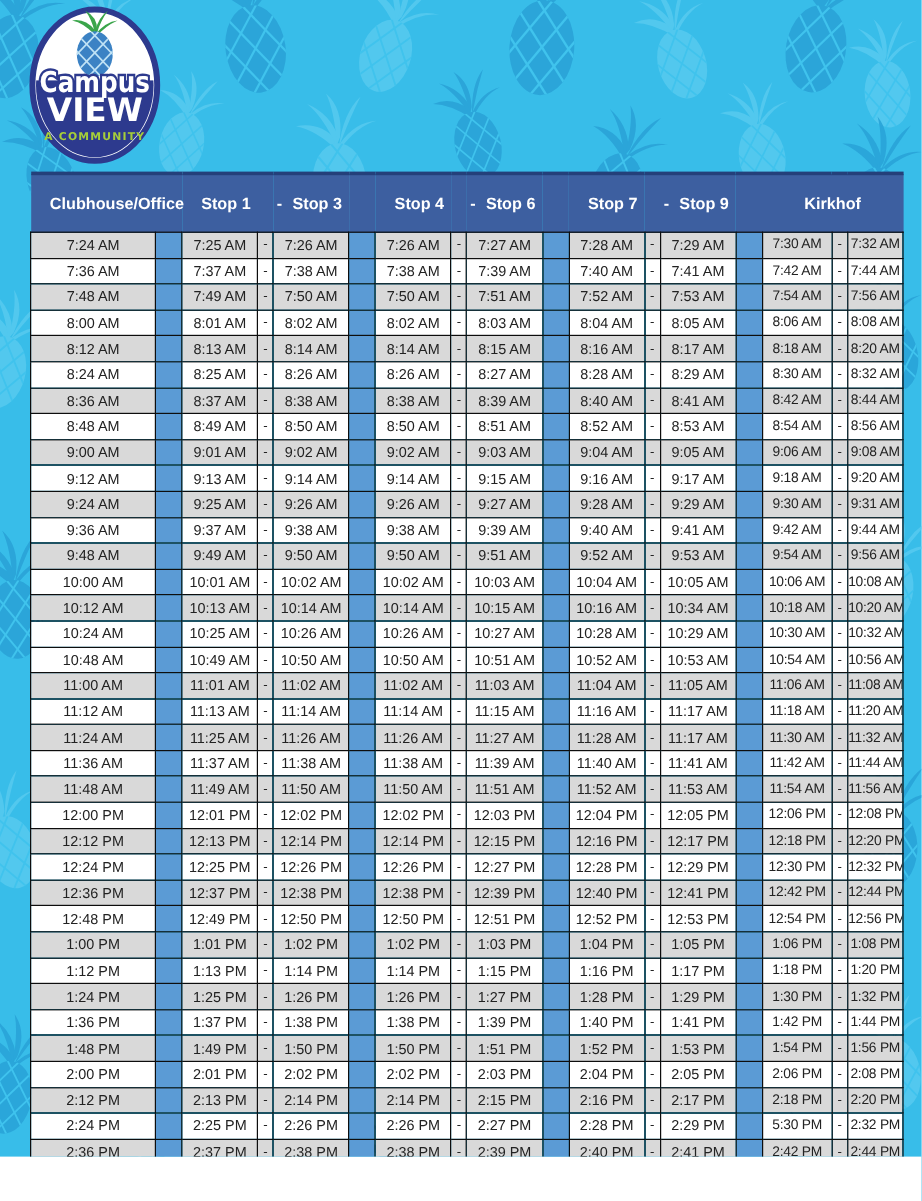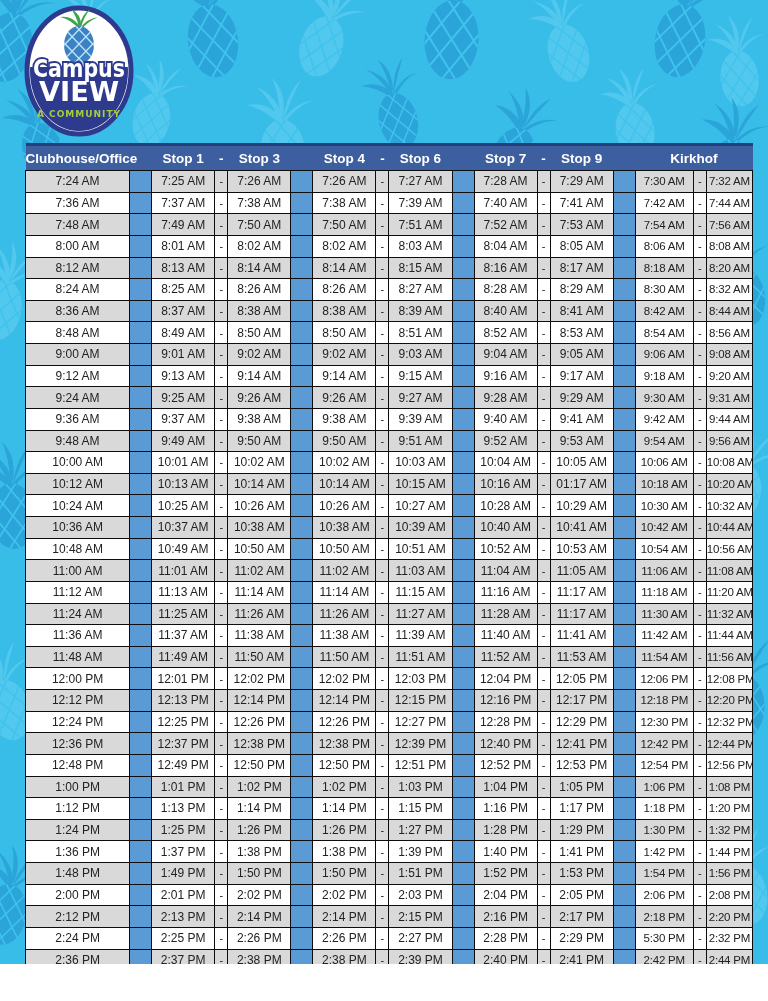--- a/index.html
+++ b/index.html
@@ -25,21 +25,21 @@
       0 -2px 0 var(--title-halo), 0 2px 0 var(--title-halo),
       -2px 0 0 var(--title-halo), 2px 0 0 var(--title-halo);
   }
   table.sched{
     position:absolute;left:25px;top:143px;width:728px;height:850px;z-index:2;
     border-collapse:collapse;table-layout:fixed;background:transparent;
   }
   .sched thead tr{height:26px;}
   .sched th{
     background:var(--header-blue);color:#fff;font-weight:bold;font-size:13.5px;
-    border-top:3px solid var(--header-top);padding:0;text-align:center;white-space:nowrap;
+    border-top:3px solid var(--header-top);padding:16px;text-align:center;white-space:nowrap;
   }
   .sched td{padding:0;text-align:center;white-space:nowrap;overflow:hidden;}
   .sched td.time,.sched td.dash{
     border:1px solid var(--cell-border);font-size:12px;color:#222;
   }
   .sched td.dash{font-size:11px;}
   .sched td.gap{background:var(--gap-blue);border:1px solid var(--cell-border);}
   .sched tr.odd td.time,.sched tr.odd td.dash{background:var(--row-gray);}
   .sched tr.even td.time,.sched tr.even td.dash{background:var(--row-white);}
   .sched td.k1,.sched td.k2{font-size:11.5px;letter-spacing:-0.2px;}
@@ -503,21 +503,21 @@
       <td class="time t1">10:13 AM</td>
       <td class="dash">-</td>
       <td class="time t2">10:14 AM</td>
       <td class="gap"></td>
       <td class="time t3">10:14 AM</td>
       <td class="dash">-</td>
       <td class="time t4">10:15 AM</td>
       <td class="gap"></td>
       <td class="time t5">10:16 AM</td>
       <td class="dash">-</td>
-      <td class="time t6">01:17 AM</td>
+      <td class="time t6">10:34 AM</td>
       <td class="gap"></td>
       <td class="time t7 k1">10:18 AM</td>
       <td class="dash">-</td>
       <td class="time t8 k2">10:20 AM</td>
     </tr>
         <tr class="even">
       <td class="time t0">10:24 AM</td>
       <td class="gap"></td>
       <td class="time t1">10:25 AM</td>
       <td class="dash">-</td>
@@ -527,39 +527,20 @@
       <td class="dash">-</td>
       <td class="time t4">10:27 AM</td>
       <td class="gap"></td>
       <td class="time t5">10:28 AM</td>
       <td class="dash">-</td>
       <td class="time t6">10:29 AM</td>
       <td class="gap"></td>
       <td class="time t7 k1">10:30 AM</td>
       <td class="dash">-</td>
       <td class="time t8 k2">10:32 AM</td>
-    </tr>
-        <tr class="odd">
-      <td class="time t0">10:36 AM</td>
-      <td class="gap"></td>
-      <td class="time t1">10:37 AM</td>
-      <td class="dash">-</td>
-      <td class="time t2">10:38 AM</td>
-      <td class="gap"></td>
-      <td class="time t3">10:38 AM</td>
-      <td class="dash">-</td>
-      <td class="time t4">10:39 AM</td>
-      <td class="gap"></td>
-      <td class="time t5">10:40 AM</td>
-      <td class="dash">-</td>
-      <td class="time t6">10:41 AM</td>
-      <td class="gap"></td>
-      <td class="time t7 k1">10:42 AM</td>
-      <td class="dash">-</td>
-      <td class="time t8 k2">10:44 AM</td>
     </tr>
         <tr class="even">
       <td class="time t0">10:48 AM</td>
       <td class="gap"></td>
       <td class="time t1">10:49 AM</td>
       <td class="dash">-</td>
       <td class="time t2">10:50 AM</td>
       <td class="gap"></td>
       <td class="time t3">10:50 AM</td>
       <td class="dash">-</td>

